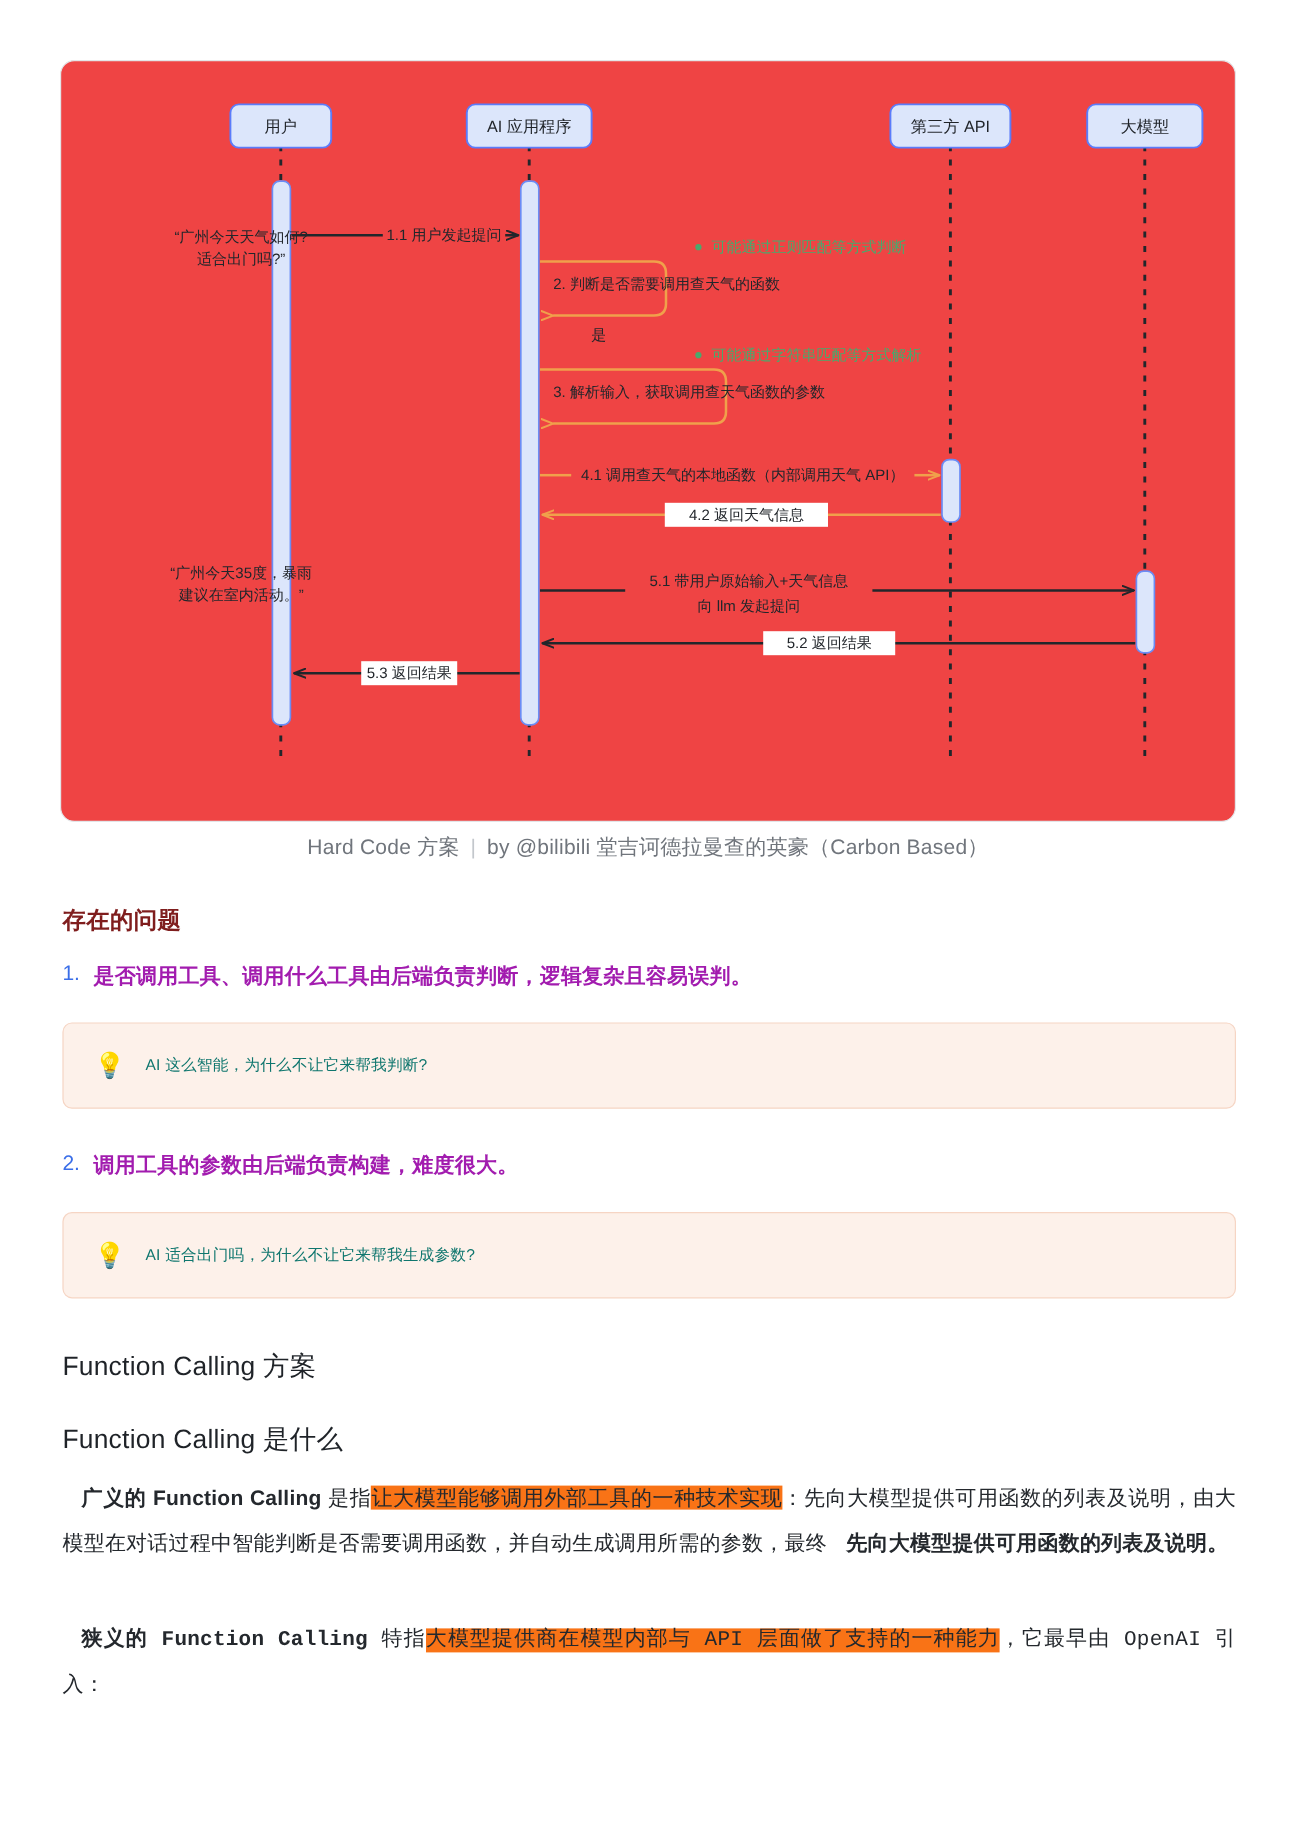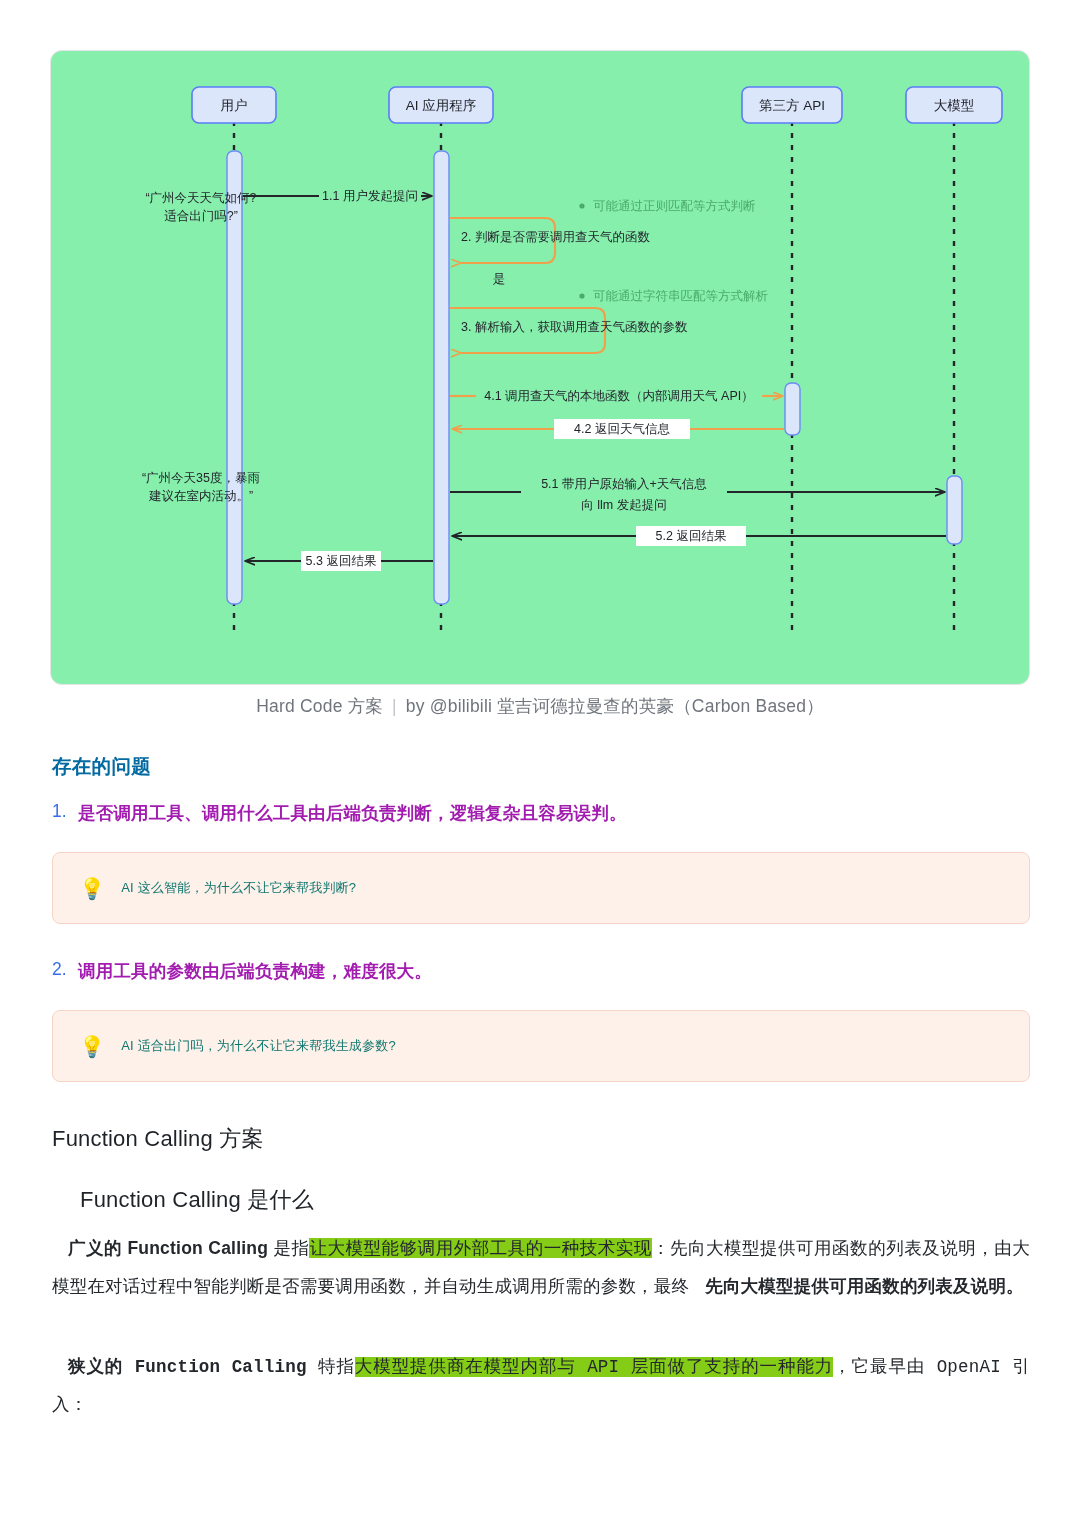--- a/index.html
+++ b/index.html
@@ -9,35 +9,35 @@
     background:#ffffff;
     font-family:"Liberation Sans","DejaVu Sans",sans-serif;
     color:#1f2328;
     overflow:hidden;
   }
   .page { position:relative; width:1080px; height:1527px; }
 
   
   .diagram-card{
     position:absolute; left:50px; top:50px; width:980px; height:635px;
-    border:1px solid #e3e5e8; border-radius:12px; background:#86efac;
+    border:1px solid #e3e5e8; border-radius:12px; background:#ef4444;
   }
   .diagram-svg{ position:absolute; left:0; top:0; }
 
   
   .caption{
     position:absolute; left:0; top:694px; width:1080px;
     text-align:center; font-size:17.5px; color:#70757c; letter-spacing:.2px;
   }
   .caption .sep{ color:#c3c7cc; padding:0 9px; }
 
   
   .h-problems{
     position:absolute; left:52px; top:753px;
-    font-size:19.5px; font-weight:bold; color:#0369a1; letter-spacing:.3px;
+    font-size:19.5px; font-weight:bold; color:#7f1d1d; letter-spacing:.3px;
   }
   .olist{ position:absolute; left:52px; width:980px; }
   .olist-1{ top:801px; }
   .olist-2{ top:959px; }
   .oitem{ display:flex; align-items:flex-start; font-size:17.5px; }
   .onum{ color:#3a6ee8; width:26px; flex:none; font-weight:normal; }
   .otext{ font-weight:bold; color:#a21caf; letter-spacing:.2px; }
 
   .callout{
     position:absolute; left:52px; width:978px; height:72px;
@@ -51,31 +51,31 @@
 
   .h2{
     position:absolute; left:52px; font-size:22px; color:#1f2328;
     letter-spacing:.2px; font-weight:normal;
   }
   .h2-fc{ top:1124px; }
   .h3{
     position:absolute; left:52px; font-size:22px; color:#1f2328;
     letter-spacing:.2px; font-weight:normal;
   }
-  .h3-what{ top:1185px;margin-left:28px; }
+  .h3-what{ top:1185px; }
 
   .para{
     position:absolute; left:52px; width:978px;
     font-size:17.5px; line-height:38px; color:#24282d; letter-spacing:.2px;
     text-align:justify;
   }
   .para-1{ top:1229px; }
   .para-2{ top:1348px;font-family:Liberation Mono, monospace; }
   .para b{ font-weight:bold;margin-left:16px; }
-  .hl{ background:#84cc16; }
+  .hl{ background:#f97316; }
 
   
   text{ font-family:"Liberation Sans","DejaVu Sans",sans-serif; }
 </style>
 </head>
 <body>
 
 <div class="page">
 
   <div class="diagram-card">

